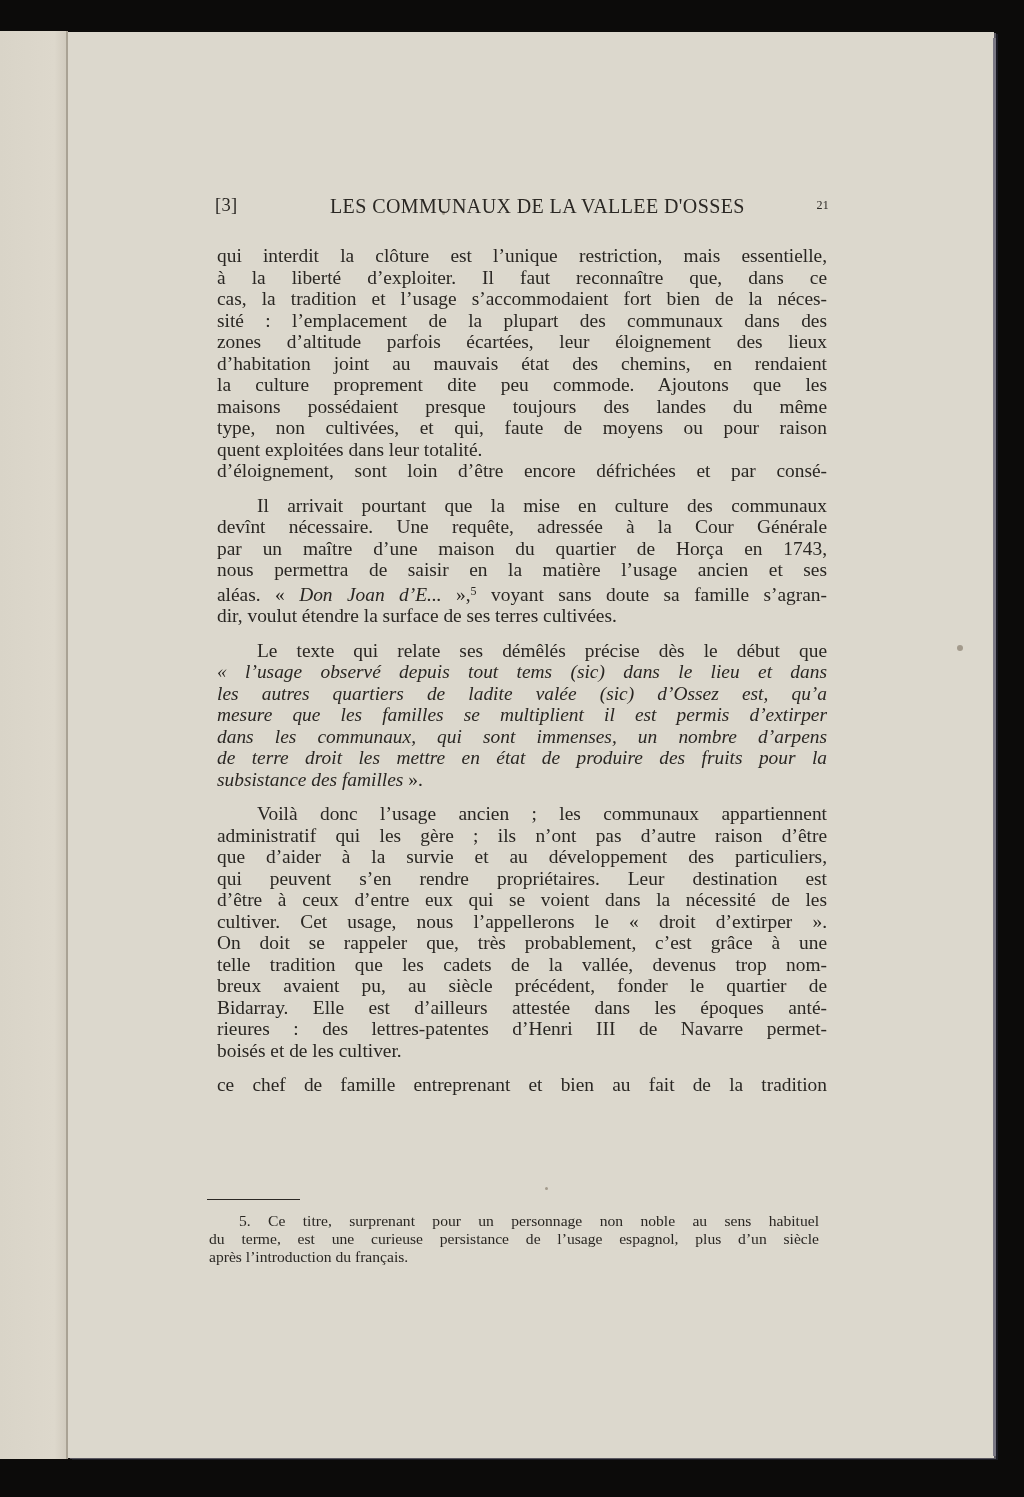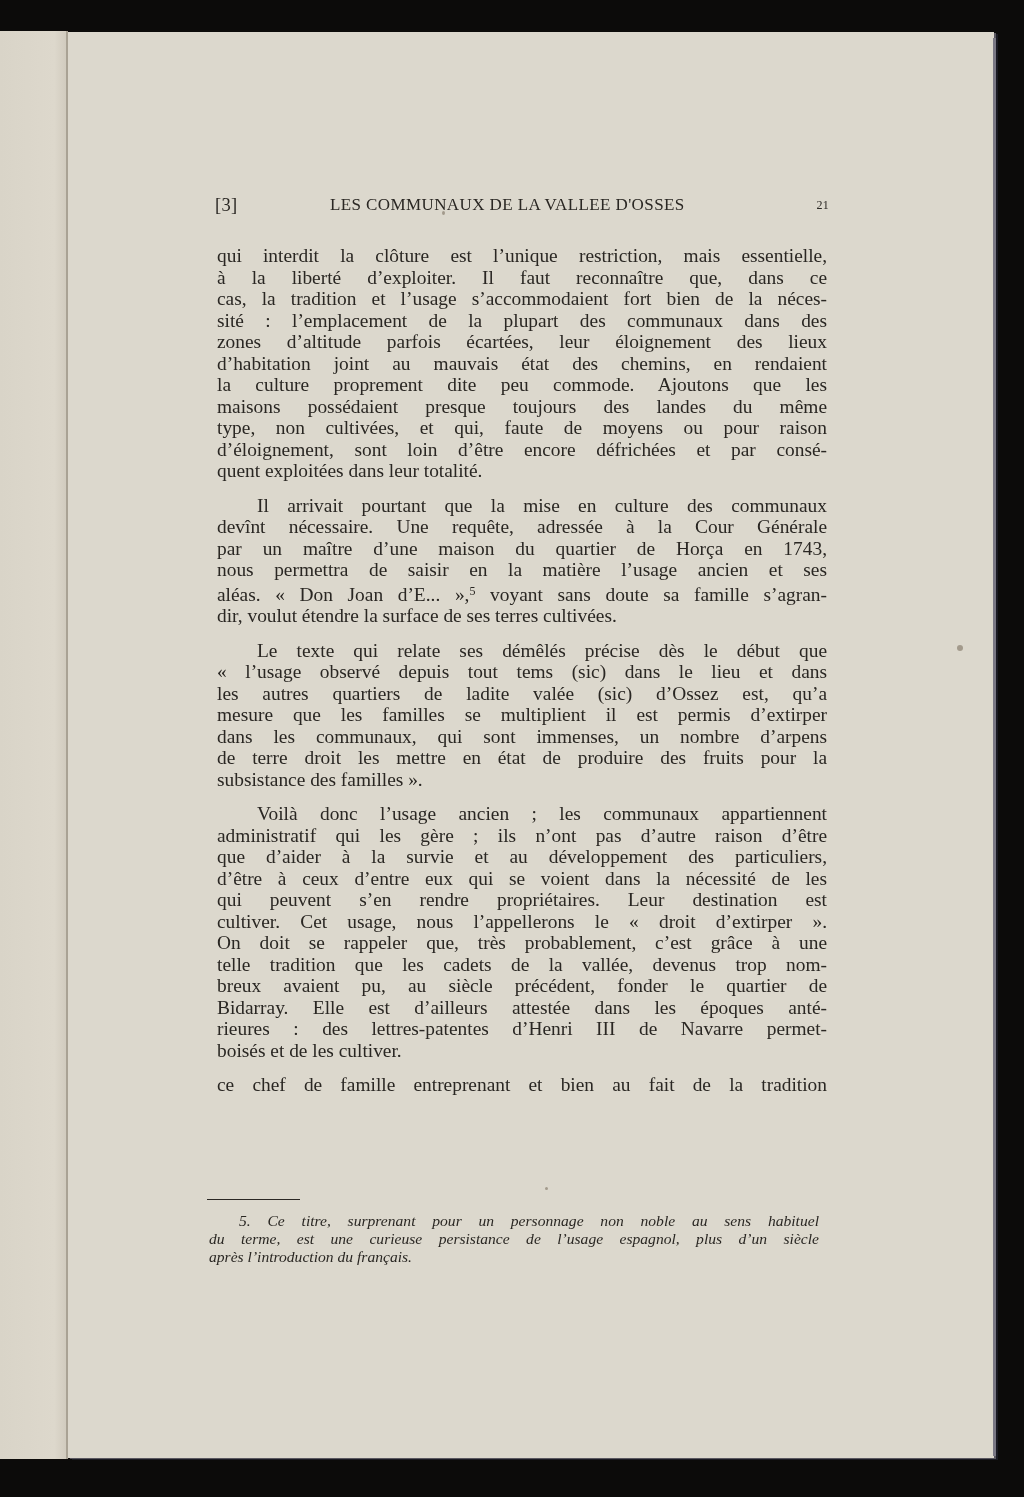--- a/index.html
+++ b/index.html
@@ -25,40 +25,40 @@
   }
   .page-edge {
     position: absolute; left: 993px; top: 38px; width: 3px; height: 1418px;
     background: #7a7884;
   }
   .running-head {
     position: absolute; left: 215px; top: 193px; width: 614px; height: 26px;
     font-size: 18.5px; letter-spacing: 0.3px;
   }
   .rh-left { position: absolute; left: 0; top: 2px; }
-  .rh-title { position: absolute; left: 115px; top: 2px; font-size: 17px; letter-spacing: 0.4px; }
+  .rh-title { position: absolute; left: 115px; top: 2px; font-size: 20px; letter-spacing: 0.4px; }
   .rh-num { position: absolute; right: 0; top: 5px; font-size: 12px; }
   .body-text {
     position: absolute; left: 215px; top: 243px; width: 614px;
     font-size: 19.4px; line-height: 21.5px;
   }
   .para { margin: 2px; text-align: justify; }
   .para .line { display: block; text-align: justify; text-align-last: justify; white-space: nowrap; }
   .para .line.last { text-align-last: left; }
   .indent { padding-left: 40px; }
   .gap { height: 9px; }
-  .italic { }
+  .italic { font-style: italic; }
   sup.fn { font-size: 12px; vertical-align: 6px; }
   .fn-rule {
     position: absolute; left: 207px; top: 1199px; width: 93px; height: 1px;
     background: #2a2723;
   }
   .footnote {
     position: absolute; left: 207px; top: 1210px; width: 614px;
-    font-size: 15.6px; line-height: 18px; font-style: italic;
+    font-size: 15.6px; line-height: 18px;
   }
   .speck {
     position: absolute; border-radius: 50%; background: #8a8070; opacity: 0.7;
   }
 </style>
 </head>
 <body>
 
 <div class="left-page"></div>
 <div class="gutter"></div>
@@ -80,22 +80,22 @@
     <div class="para">
       <span class="line">qui interdit la clôture est l’unique restriction, mais essentielle,</span>
       <span class="line">à la liberté d’exploiter. Il faut reconnaître que, dans ce</span>
       <span class="line">cas, la tradition et l’usage s’accommodaient fort bien de la néces-</span>
       <span class="line">sité : l’emplacement de la plupart des communaux dans des</span>
       <span class="line">zones d’altitude parfois écartées, leur éloignement des lieux</span>
       <span class="line">d’habitation joint au mauvais état des chemins, en rendaient</span>
       <span class="line">la culture proprement dite peu commode. Ajoutons que les</span>
       <span class="line">maisons possédaient presque toujours des landes du même</span>
       <span class="line">type, non cultivées, et qui, faute de moyens ou pour raison</span>
+      <span class="line last">quent exploitées dans leur totalité.</span>
       <span class="line">d’éloignement, sont loin d’être encore défrichées et par consé-</span>
-      <span class="line last">quent exploitées dans leur totalité.</span>
     </div>
     <div class="gap"></div>
     <div class="para">
       <span class="line indent">Il arrivait pourtant que la mise en culture des communaux</span>
       <span class="line">devînt nécessaire. Une requête, adressée à la Cour Générale</span>
       <span class="line">par un maître d’une maison du quartier de Horça en 1743,</span>
       <span class="line">nous permettra de saisir en la matière l’usage ancien et ses</span>
       <span class="line">aléas. « <span class="italic">Don Joan d’E...</span> »,<sup class="fn">5</sup> voyant sans doute sa famille s’agran-</span>
       <span class="line last">dir, voulut étendre la surface de ses terres cultivées.</span>
     </div>
@@ -107,22 +107,22 @@
       <span class="line"><span class="italic">mesure que les familles se multiplient il est permis d’extirper</span></span>
       <span class="line"><span class="italic">dans les communaux, qui sont immenses, un nombre d’arpens</span></span>
       <span class="line"><span class="italic">de terre droit les mettre en état de produire des fruits pour la</span></span>
       <span class="line last"><span class="italic">subsistance des familles</span> ».</span>
     </div>
     <div class="gap"></div>
     <div class="para">
       <span class="line indent">Voilà donc l’usage ancien ; les communaux appartiennent</span>
       <span class="line">administratif qui les gère ; ils n’ont pas d’autre raison d’être</span>
       <span class="line">que d’aider à la survie et au développement des particuliers,</span>
+      <span class="line">qui peuvent s’en rendre propriétaires. Leur destination est</span>
       <span class="line">d’être à ceux d’entre eux qui se voient dans la nécessité de les</span>
-      <span class="line">qui peuvent s’en rendre propriétaires. Leur destination est</span>
       <span class="line">cultiver. Cet usage, nous l’appellerons le « droit d’extirper ».</span>
       <span class="line">On doit se rappeler que, très probablement, c’est grâce à une</span>
       <span class="line">telle tradition que les cadets de la vallée, devenus trop nom-</span>
       <span class="line">breux avaient pu, au siècle précédent, fonder le quartier de</span>
       <span class="line">Bidarray. Elle est d’ailleurs attestée dans les époques anté-</span>
       <span class="line">rieures : des lettres-patentes d’Henri III de Navarre permet-</span>
       <span class="line last">boisés et de les cultiver.</span>
     </div>
     <div class="gap"></div>
     <div class="para">

